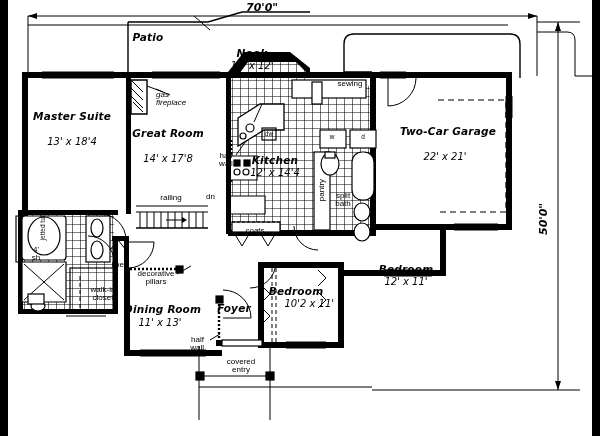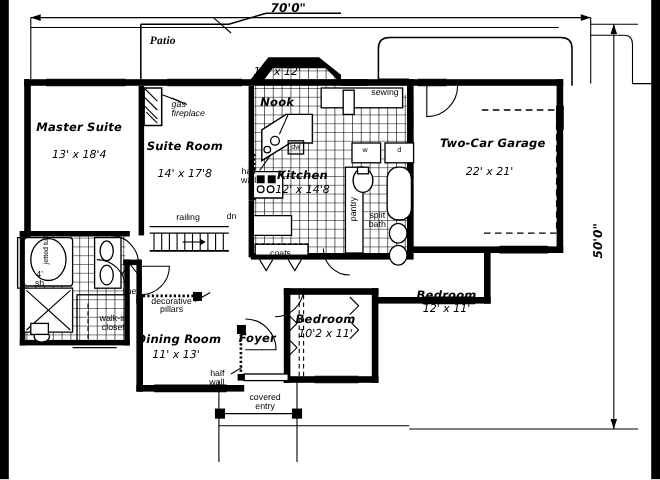--- a/index.html
+++ b/index.html
@@ -222,42 +222,42 @@
       <path d="M236 155 l10 -14"></path>
       <path d="M177 274 l14 -8"></path>
       <path d="M210 340 l10 -6"></path>
       <path d="M210 30 l-16 -14"></path>
     </g>
   </svg>
 
   <div class="lbl dimline" style="left:246px;top:2px;">70'0"</div>
   <div class="lbl dimline vert" style="left:538px;top:235px;">50'0"</div>
 
-  <div class="lbl room" style="left:108px;top:32px;width:80px;font-family:Liberation Serif, serif;">Patio</div>
-
-  <div class="lbl room" style="left:212px;top:48px;width:80px;margin-top:40px;">Nook</div>
+  <div class="lbl room" style="left:108px;top:32px;width:80px;">Patio</div>
+
+  <div class="lbl room" style="left:212px;top:48px;width:80px;">Nook</div>
   <div class="lbl dim" style="left:212px;top:61px;width:80px;">11' x 12'</div>
 
   <div class="lbl room" style="left:32px;top:111px;width:80px;">Master Suite</div>
   <div class="lbl dim" style="left:32px;top:137px;width:80px;">13' x 18'4</div>
 
-  <div class="lbl room" style="left:128px;top:128px;width:80px;">Suite Room</div>
+  <div class="lbl room" style="left:128px;top:128px;width:80px;">Great Room</div>
   <div class="lbl dim" style="left:128px;top:154px;width:80px;">14' x 17'8</div>
 
   <div class="lbl room" style="left:239px;top:155px;width:72px;font-style:italic;">Kitchen</div>
-  <div class="lbl dim" style="left:239px;top:168px;width:72px;">12' x 14'8</div>
+  <div class="lbl dim" style="left:239px;top:168px;width:72px;">12' x 14'4</div>
 
   <div class="lbl room" style="left:400px;top:126px;width:90px;">Two-Car Garage</div>
   <div class="lbl dim" style="left:400px;top:152px;width:90px;">22' x 21'</div>
 
   <div class="lbl room" style="left:124px;top:304px;width:67px;">Dining Room</div>
   <div class="lbl dim" style="left:124px;top:318px;width:72px;">11' x 13'</div>
 
   <div class="lbl room" style="left:258px;top:286px;width:76px;">Bedroom</div>
-  <div class="lbl dim" style="left:258px;top:299px;width:76px;">10'2 x 11'</div>
+  <div class="lbl dim" style="left:258px;top:299px;width:76px;text-align:right;">10'2 x 11'</div>
 
   <div class="lbl room" style="left:368px;top:264px;width:76px;">Bedroom</div>
   <div class="lbl dim" style="left:368px;top:277px;width:76px;">12' x 11'</div>
 
   <div class="lbl note note-l" style="left:156px;top:91px;width:60px;font-style:italic;">gas
 fireplace</div>
   <div class="lbl note" style="left:208px;top:152px;width:36px;">half
 wall</div>
   <div class="lbl note" style="left:142px;top:194px;width:58px;">railing</div>
   <div class="lbl note note-l" style="left:206px;top:193px;width:16px;">dn</div>

